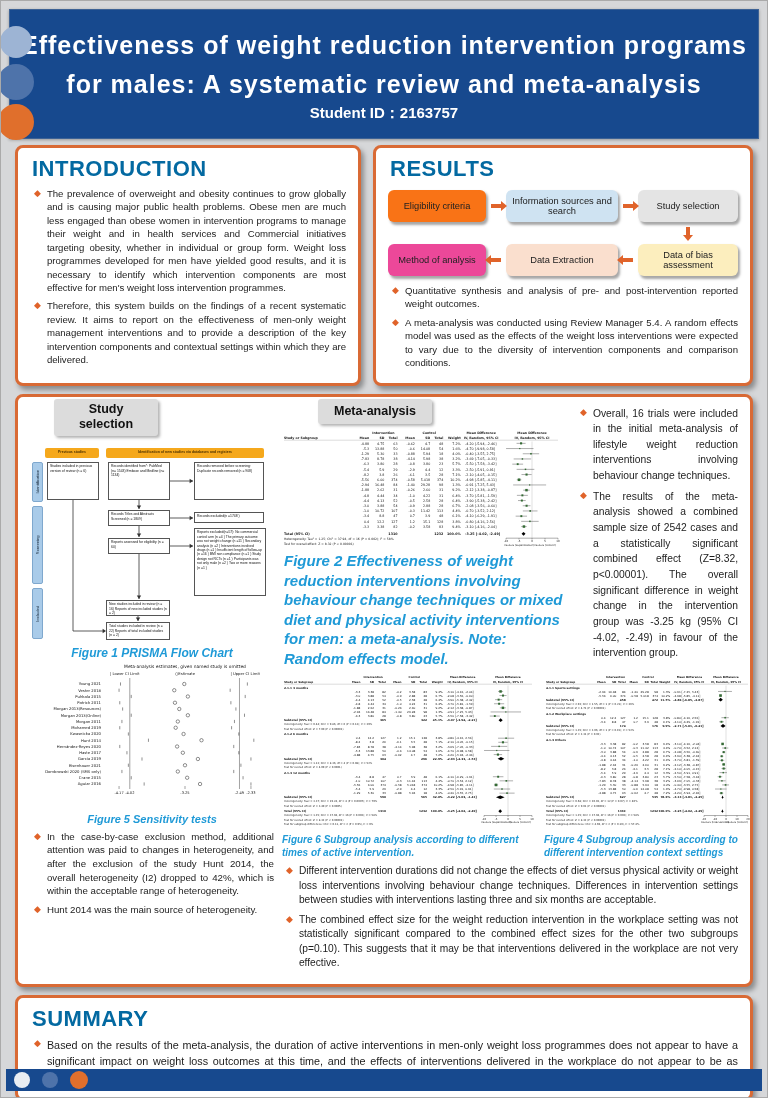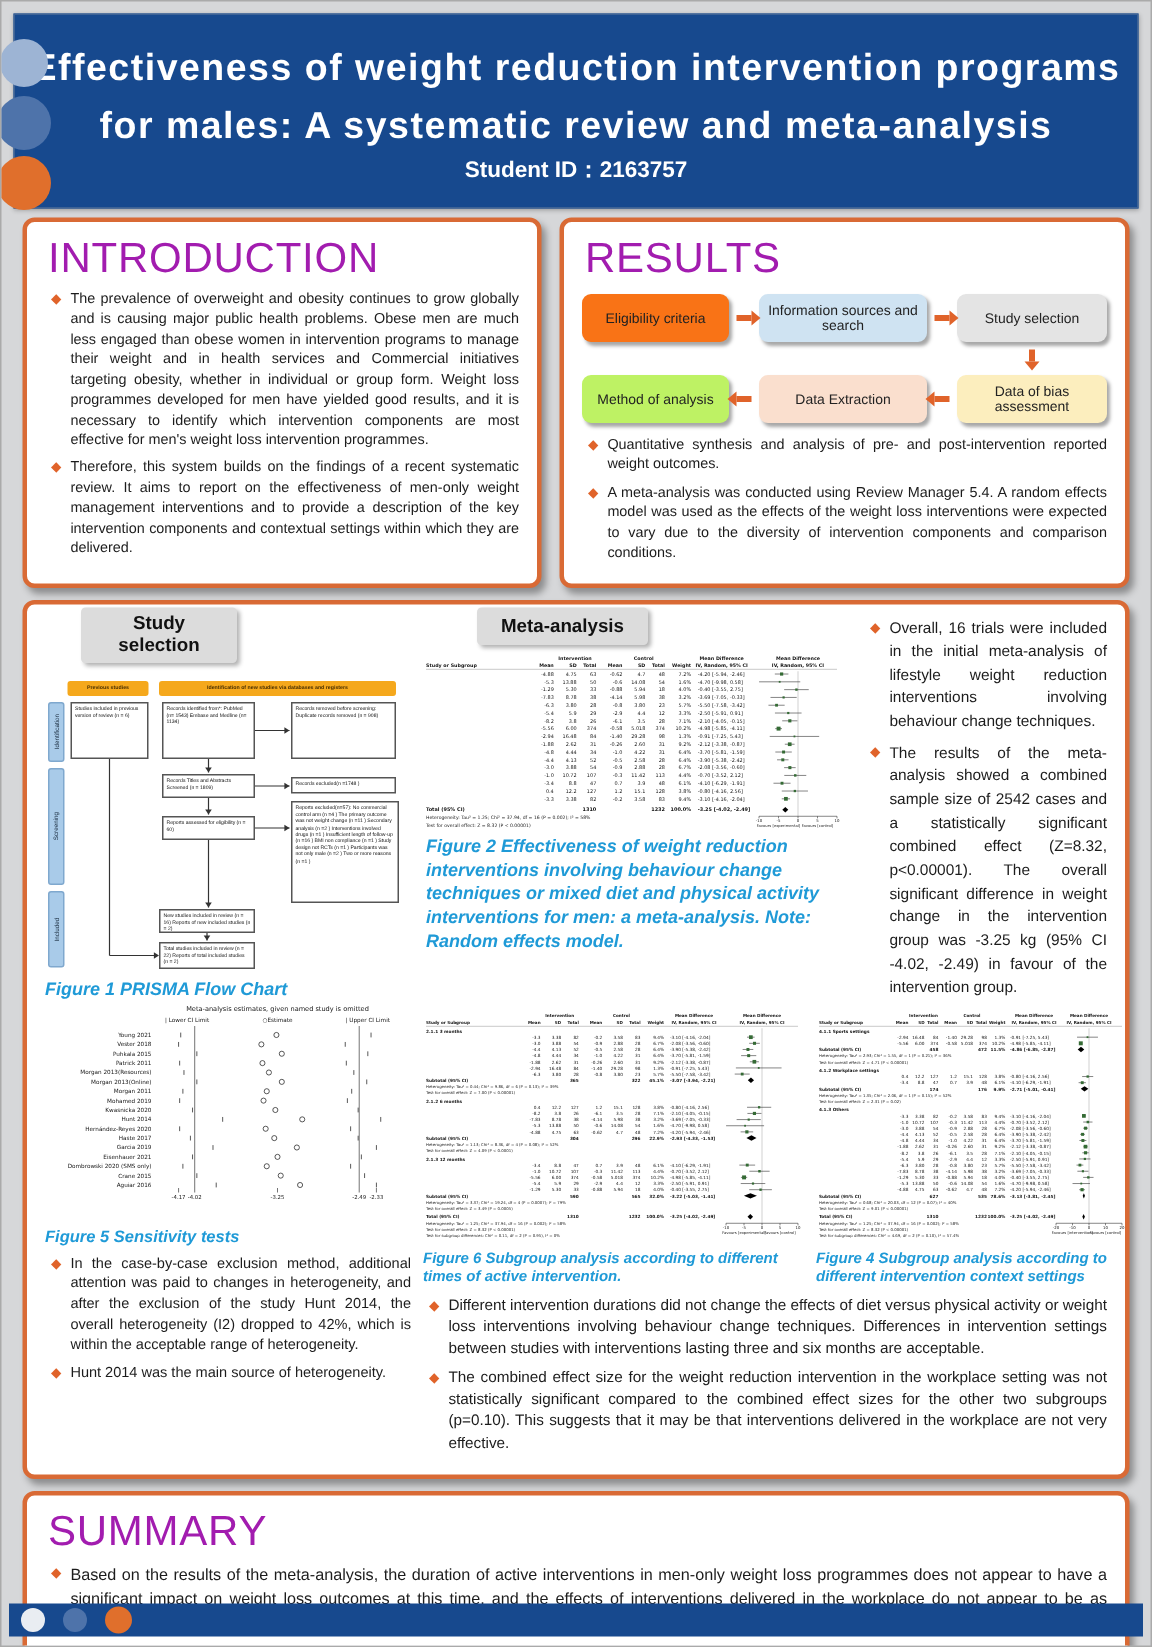--- a/index.html
+++ b/index.html
@@ -9,21 +9,21 @@
   
   #hdr{margin:8px 8px 6px 8px;height:130px;background:var(--hdrblue);position:relative;border:1px solid #3d6295;box-shadow:0 1px 3px rgba(0,0,0,.3)}
   #hdr h1{color:#fff;text-align:center;font-size:25px;letter-spacing:1px;padding-top:16px;line-height:1.55}
   #hdr .sid{color:#fff;text-align:center;font-size:15px;font-weight:bold;margin-top:0}
   .circ{position:absolute;border-radius:50%}
   #hc1{width:32px;height:32px;left:-10px;top:16px;background:#9DB4D4}
   #hc2{width:36px;height:36px;left:-12px;top:54px;background:#4E73AA}
   #hc3{width:36px;height:36px;left:-12px;top:94px;background:#E06F2C}
   
   .panel{background:#fff;border:3px solid #D96A35;border-radius:8px;box-shadow:3px 4px 5px rgba(0,0,0,.35);padding:6px 12px 8px 12px}
-  .hding{color:#a21caf;font-weight:normal;font-size:28px;letter-spacing:.5px;margin:2px 0 4px 2px}
+  .hding{color:#0369a1;font-weight:bold;font-size:22px;letter-spacing:.5px;margin:2px 0 4px 2px}
   #toprow{display:flex;gap:12px;margin:6px 14px 8px 14px;align-items:stretch}
   #toprow .panel{flex:1}
   .bullet{display:flex;gap:6px;margin:5px 0}
   .dmd{color:var(--acc);font-size:9px;line-height:1.5;flex:0 0 auto;padding-left:4px}
   .btxt{text-align:justify;color:#1c1c1c}
   .intro-list .btxt,.method-list .btxt{font-size:9.6px;line-height:1.4}
   
   #method-flow{display:grid;grid-template-columns:98px 20px 112px 20px 100px;row-gap:3px;align-items:center;justify-content:center;margin:8px 0 8px}
   .f-box{min-height:32px;display:flex;align-items:center;justify-content:center;text-align:center;font-size:9.3px;color:#222;padding:3px 5px;border-radius:6px;box-shadow:2px 2.5px 2.5px rgba(0,0,0,.35)}
   .f-arr{position:relative;justify-self:center}
@@ -40,24 +40,24 @@
   .glabel{display:inline-block;background:#DCDCDC;color:#111;font-weight:bold;font-size:12.5px;text-align:center;padding:3px 12px;border-radius:3px;box-shadow:2px 2px 3px rgba(0,0,0,.3);line-height:1.25}
   #lbl-study{width:104px;margin-left:24px}
   #lbl-meta{margin-left:36px;padding:5px 16px}
   #prisma{position:relative;width:238px;height:202px;margin-top:4px}
   .p-box,.p-bar,.p-side{position:absolute;font-size:3.4px;line-height:1.3;color:#111}
   .p-box{background:#fff;border:.5px solid #555;padding:1.5px 2px;text-align:left}
   .p-bar{background:#F5A81C;border-radius:2px;color:#4a3000;font-weight:bold;font-size:3.5px;display:flex;align-items:center;justify-content:center;text-align:center;line-height:1.05}
   .p-side{background:#A9CBE9;border:.5px solid #7FA8CE;border-radius:2px;display:flex;align-items:center;justify-content:center}
   .p-side span{transform:rotate(-90deg);white-space:nowrap;font-size:4.2px;color:#123}
   .figcap{color:var(--capblue);font-weight:bold;font-style:italic}
-  .capc{}
+  .capc{text-align:center}
   #cap1{font-size:12px;margin:4px 0 2px}
   #cap5{font-size:11px;margin:1px 0 2px}
-  #cap2{font-size:12px;line-height:1.3;margin:3px 2px 4px}
+  #cap2{font-size:15px;line-height:1.3;margin:3px 2px 4px}
   .smallcap{font-size:10px;line-height:1.25;margin-top:2px}
   svg.figsvg{display:block;font-family:"DejaVu Sans",sans-serif}
   .left-list .btxt{font-size:9.7px;line-height:1.4}
   .right-list .btxt{font-size:10.3px;line-height:1.52}
   .bottom-list .btxt{font-size:10.2px;line-height:1.42}
   #row-a{display:flex;gap:8px}
   #fig2col{width:286px;flex:0 0 auto}
   #row-b{display:flex;gap:6px;margin-top:2px}
   #fig3col{width:256px;flex:0 0 auto}
   #fig4col{flex:1;min-width:0}
@@ -103,21 +103,21 @@
           <div class="f-box" style="background: #f97316;">Eligibility criteria</div>
           <div class="f-arr right"></div>
           <div class="f-box" style="background: rgb(207, 227, 242);">Information sources and search</div>
           <div class="f-arr right"></div>
           <div class="f-box" style="background: rgb(228, 228, 228);">Study selection</div>
           <span></span>
           <span></span>
           <span></span>
           <span></span>
           <div class="f-arr down"></div>
-          <div class="f-box" style="background: #bef264;">Method of analysis</div>
+          <div class="f-box" style="background: #ec4899;">Method of analysis</div>
           <div class="f-arr left"></div>
           <div class="f-box" style="background: rgb(250, 223, 206);">Data Extraction</div>
           <div class="f-arr left"></div>
           <div class="f-box" style="background: rgb(252, 238, 190);">Data of bias assessment</div>
         </div>
       <div class="method-list">
           <div class="bullet">
             <span class="dmd">◆</span>
             <span class="btxt">Quantitative synthesis and analysis of pre- and post-intervention reported weight outcomes.</span>
           </div>

